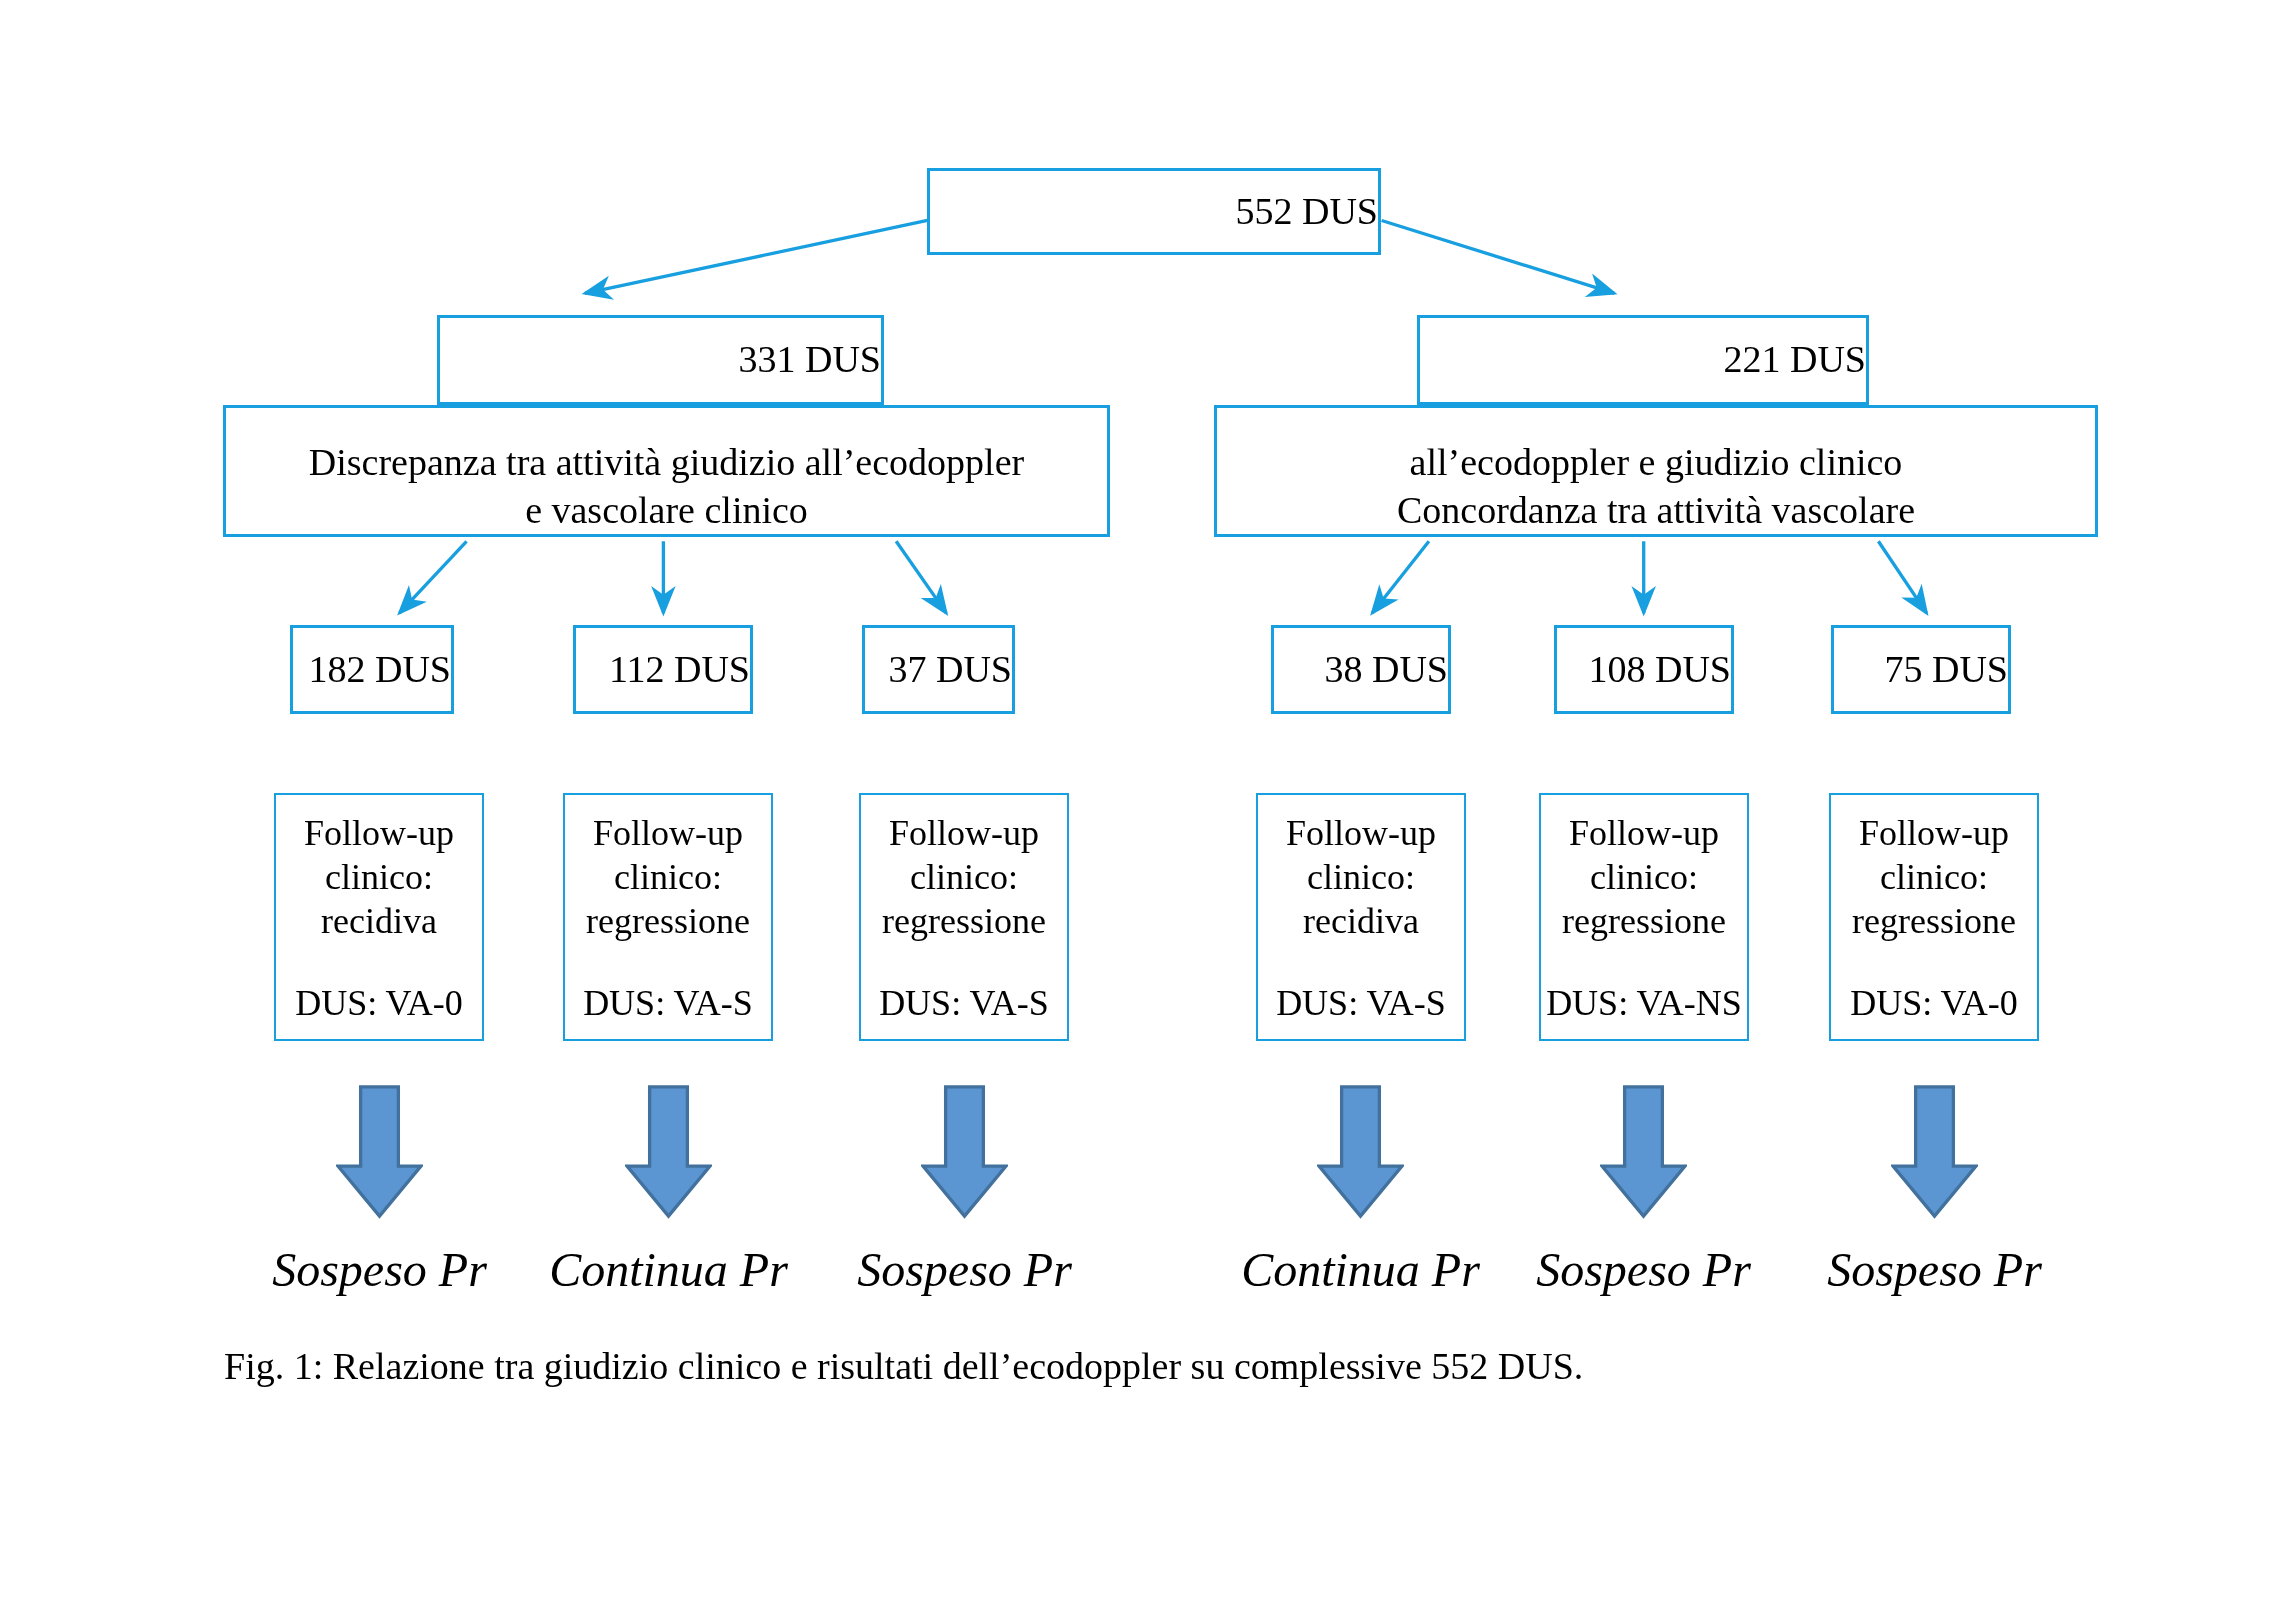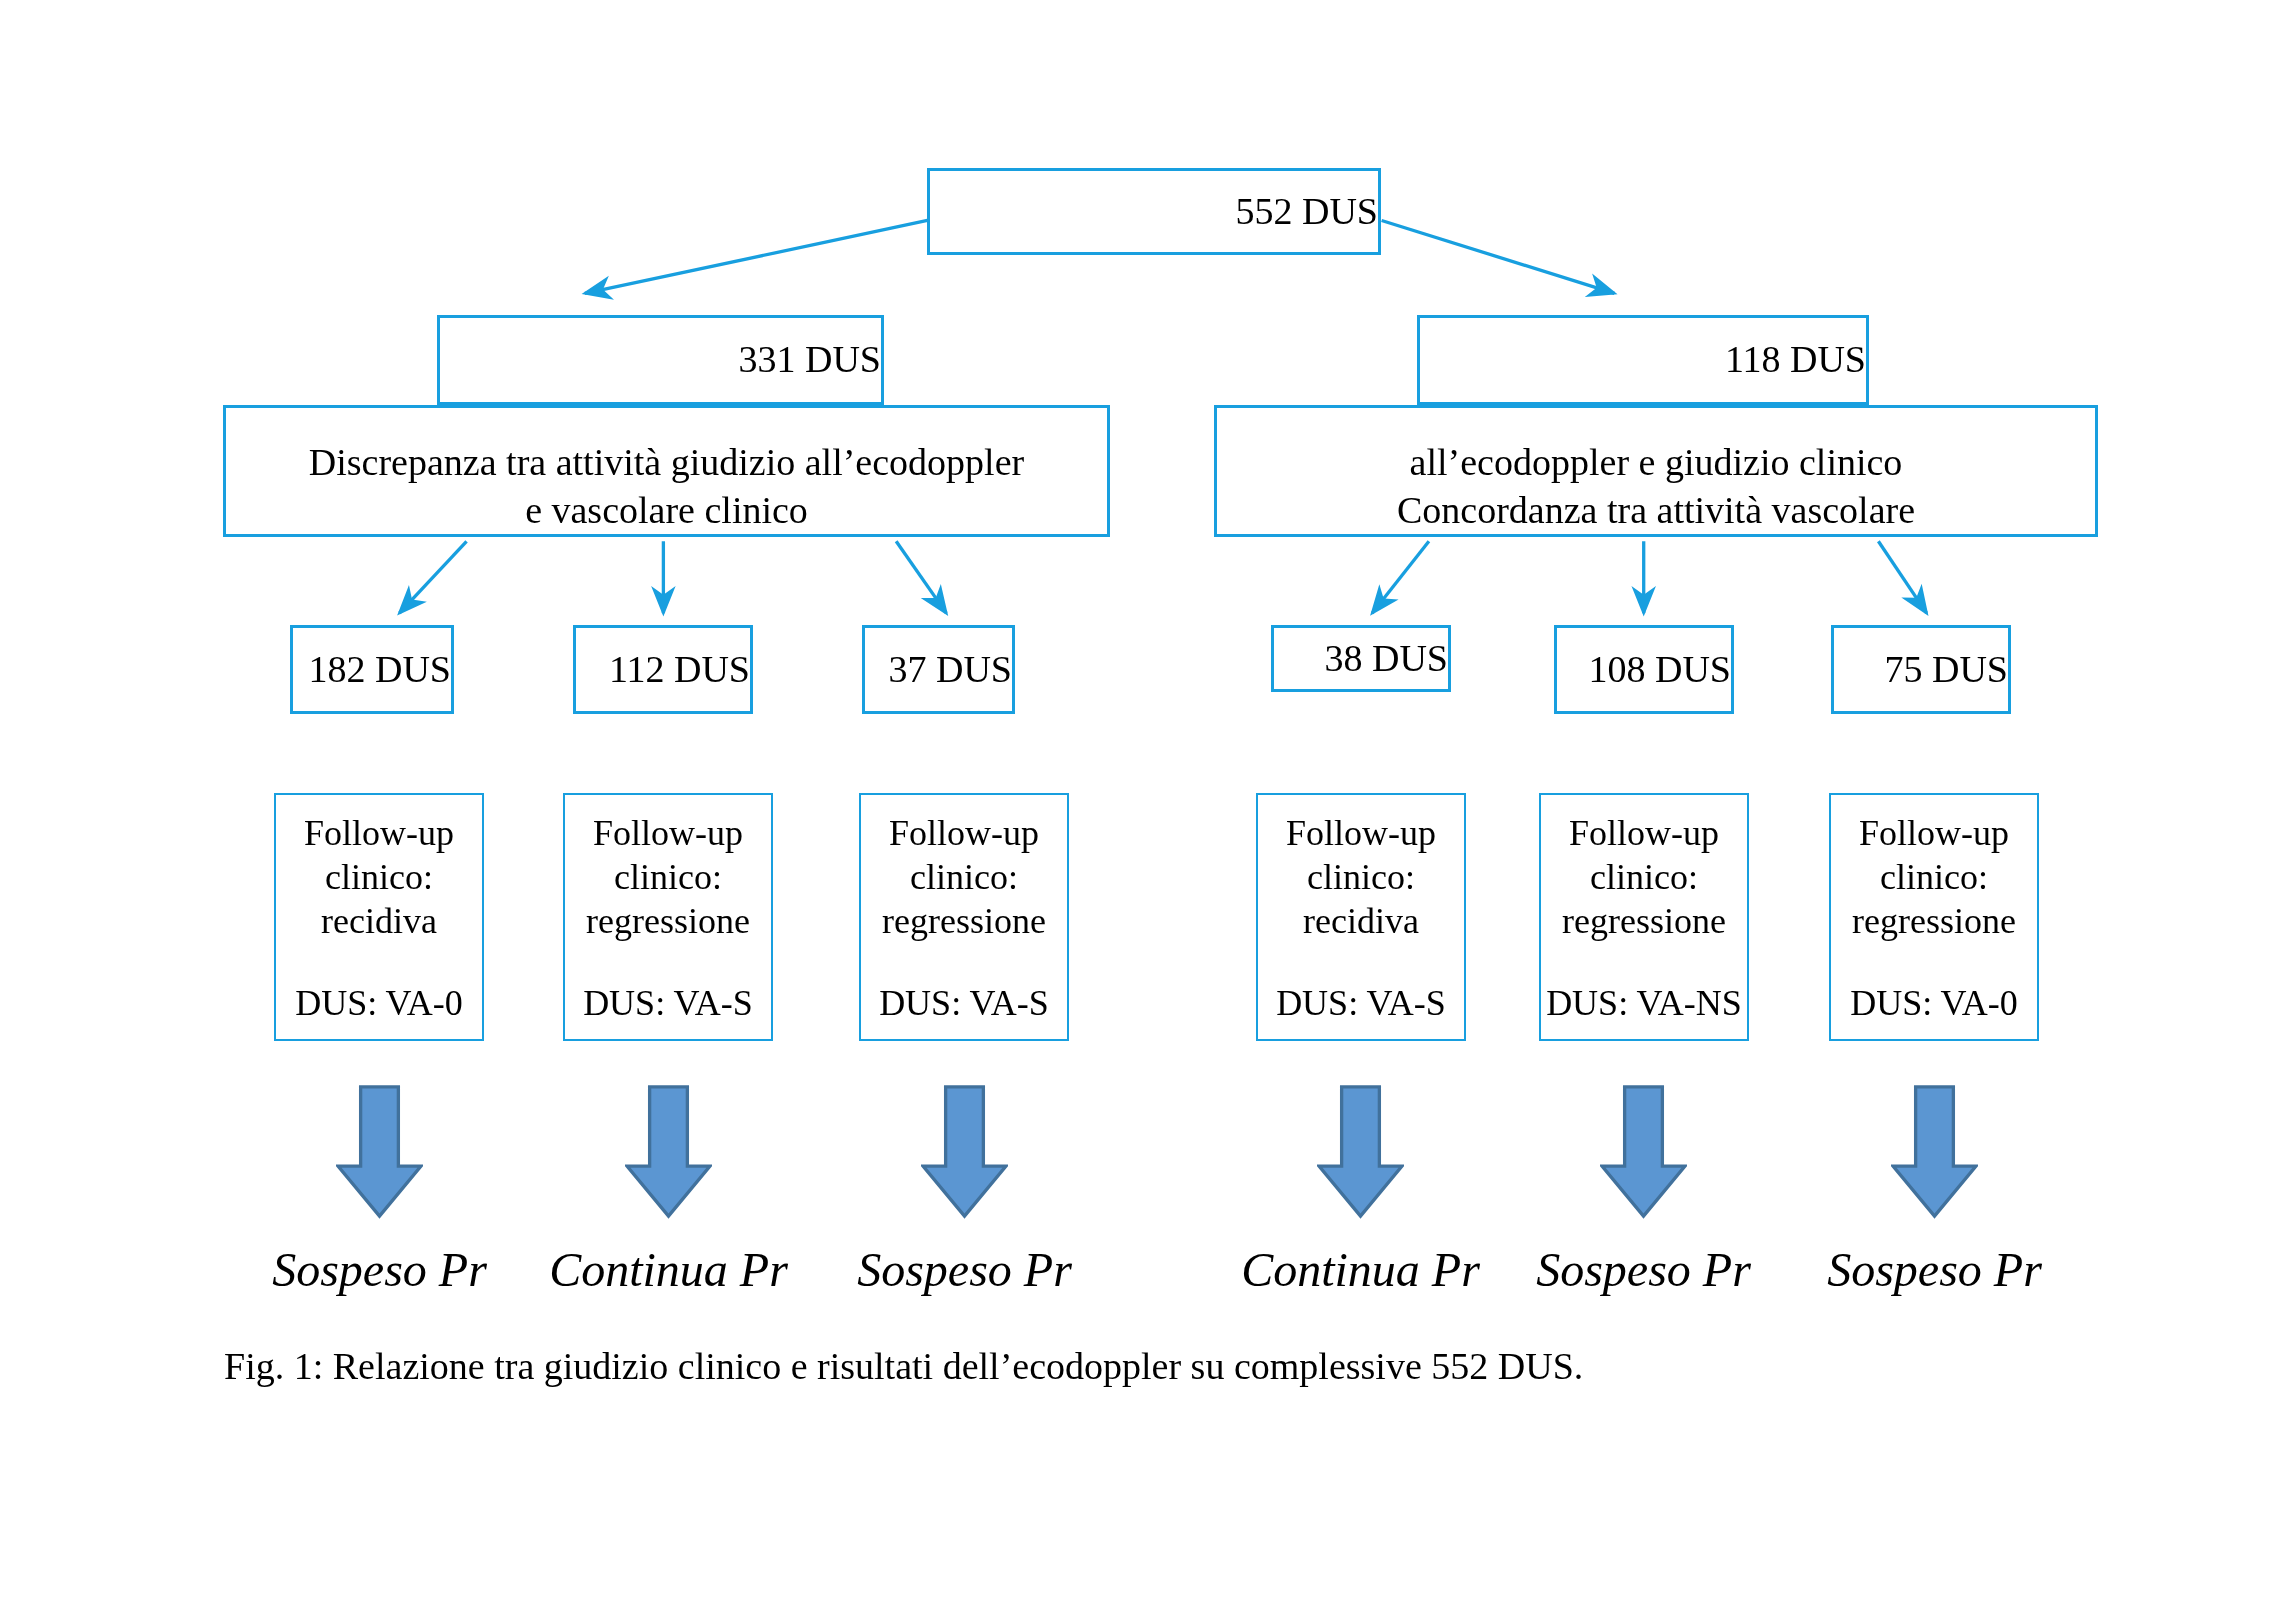--- a/index.html
+++ b/index.html
@@ -107,21 +107,21 @@
 
   <div class="node" style="left:437px; top:315px; width:447px; height:90px;">
     <span>331 DUS</span>
   </div>
   <div class="node wide" style="left:223px; top:405px; width:887px; height:132px;">
     <div>Discrepanza tra attività giudizio all’ecodoppler</div>
     <div>e vascolare clinico</div>
   </div>
 
   <div class="node" style="left:1417px; top:315px; width:452px; height:90px;">
-    <span>118 DUS</span>
+    <span>221 DUS</span>
   </div>
   <div class="node wide" style="left:1214px; top:405px; width:884px; height:132px;">
     <div>all’ecodoppler e giudizio clinico</div>
     <div>Concordanza tra attività vascolare</div>
   </div>
 
   <div class="node" style="left:290px; top:625px; width:164px; height:89px;">
     <span>182 DUS</span>
   </div>
   <div class="followup" style="left:274px; top:793px; width:210px; height:248px;">
@@ -159,21 +159,21 @@
     <div>clinico:</div>
     <div>regressione</div>
     <div class="spacer"></div>
     <div>DUS: VA-S</div>
   </div>
   <svg class="block-arrow" style="left:921px; top:1085px;" width="87" height="134" viewBox="0 0 92 142">
     <polygon points="26,2 66,2 66,86 90,86 46,139 2,86 26,86"></polygon>
   </svg>
   <div class="outcome" style="left:813px; top:1242px;">Sospeso Pr</div>
 
-  <div class="node" style="left:1271px; top:625px; width:180px; height:67px;">
+  <div class="node" style="left:1271px; top:625px; width:180px; height:89px;">
     <span>38 DUS</span>
   </div>
   <div class="followup" style="left:1256px; top:793px; width:210px; height:248px;">
     <div>Follow-up</div>
     <div>clinico:</div>
     <div>recidiva</div>
     <div class="spacer"></div>
     <div>DUS: VA-S</div>
   </div>
   <svg class="block-arrow" style="left:1317px; top:1085px;" width="87" height="134" viewBox="0 0 92 142">

